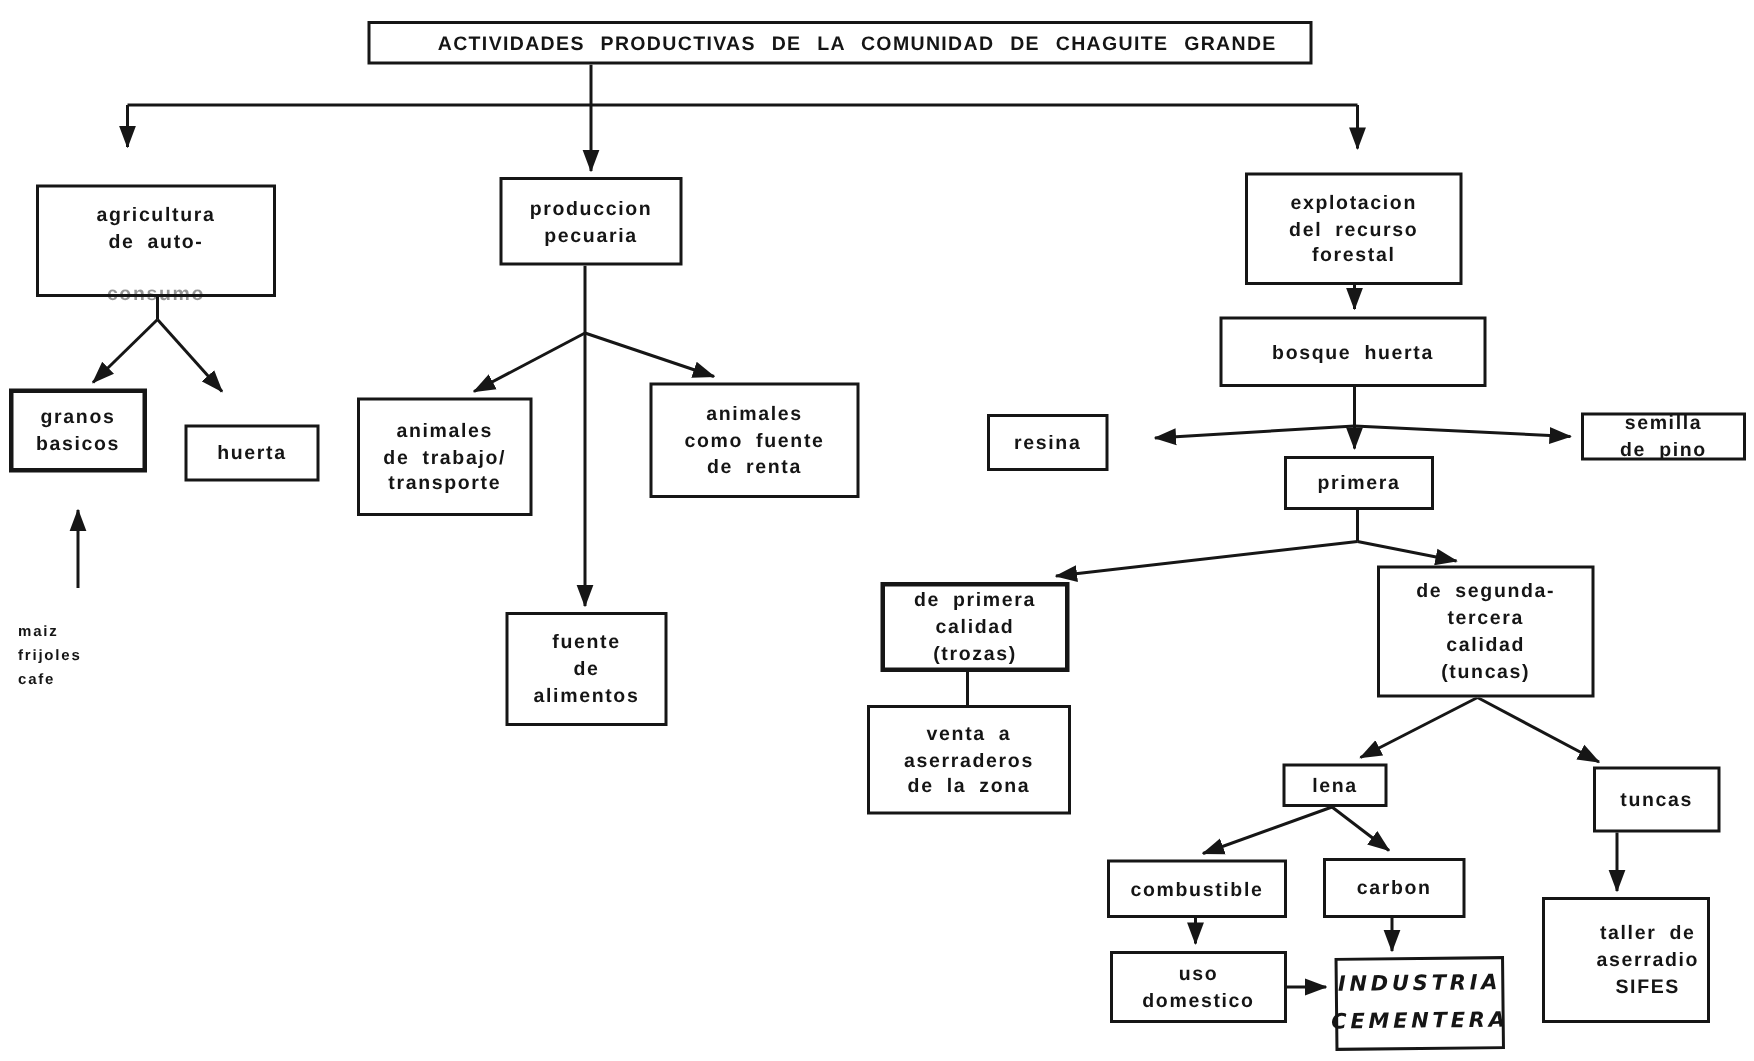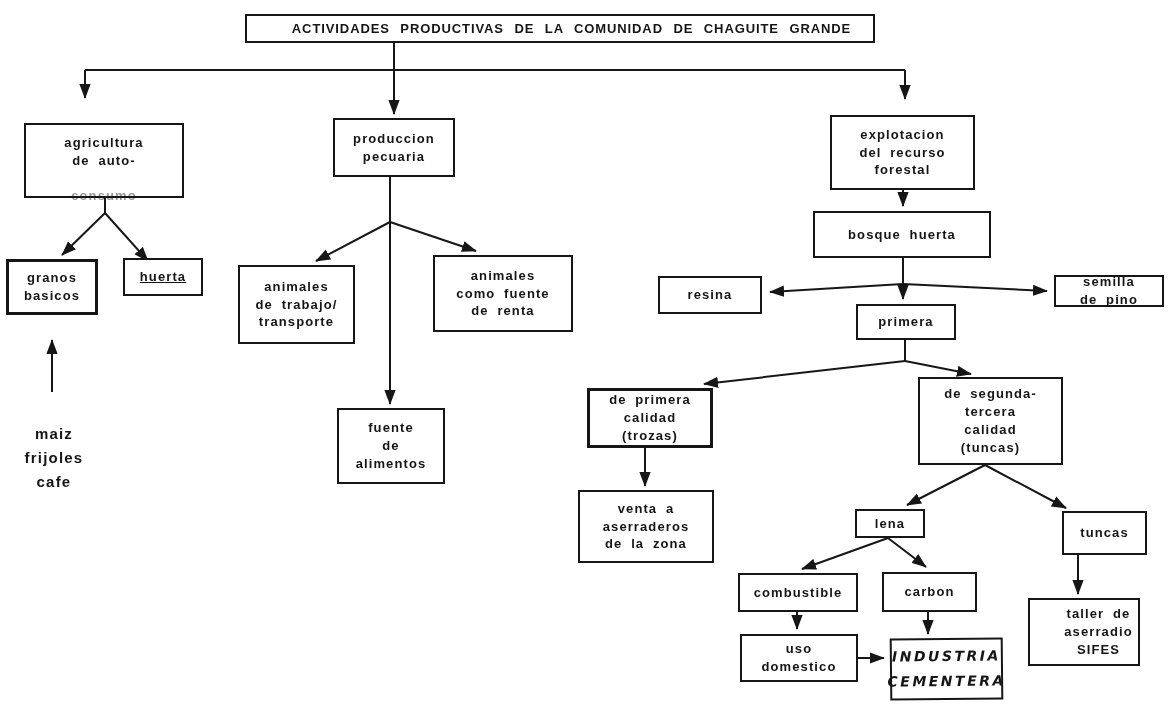--- a/index.html
+++ b/index.html
@@ -22,22 +22,22 @@
     padding-left:23px;
   }
   .thick { border-width:3px; }
   .faded { opacity:0.45; }
   .hand {
     font-family:"DejaVu Sans", sans-serif; font-style:italic;
     font-size:14px; letter-spacing:2.5px; line-height:1.8;
     transform:rotate(-0.6deg);
   }
   .note {
-    position:absolute; font-weight:bold; font-size:15px; line-height:1.6;
-    letter-spacing:1.2px; text-align:center; white-space:pre-line;
+    position:absolute; font-weight:bold; font-size:10px; line-height:1.6;
+    letter-spacing:1.2px; white-space:pre-line;
   }
 </style>
 </head>
 <body>
 
 <div class="stage">
 
   <svg class="edges" width="1169" height="707" viewBox="0 0 1169 707">
     <defs>
       <marker id="ah" viewBox="0 0 8 6" refX="7.5" refY="3" markerWidth="7.5" markerHeight="6" orient="auto" markerUnits="strokeWidth">
@@ -89,21 +89,21 @@
     <span>
       <span>agricultura
 de auto-</span><br>
       <span class="faded">consumo</span>
     </span>
   </div>
   <div class="node thick" style="left:6px; top:259px; width:92px; height:56px;">
     <span>granos
 basicos</span>
   </div>
-  <div class="node" style="left:123px; top:258px; width:80px; height:38px;text-decoration:underline;">
+  <div class="node" style="left:123px; top:283px; width:90px; height:38px;">
     <span>huerta</span>
   </div>
   <div class="note" style="left:12px; top:398px; width:84px;">
     <span>maiz
 frijoles
 cafe</span>
   </div>
 
   <div class="node" style="left:333px; top:118px; width:122px; height:59px;">
     <span>produccion
@@ -126,42 +126,42 @@
   </div>
 
   <div class="node" style="left:830px; top:103px; width:145px; height:75px;margin-top:12px;">
     <span>explotacion
 del recurso
 forestal</span>
   </div>
   <div class="node" style="left:813px; top:211px; width:178px; height:47px;">
     <span>bosque huerta</span>
   </div>
-  <div class="node" style="left:658px; top:276px; width:104px; height:38px;">
+  <div class="node" style="left:658px; top:276px; width:81px; height:38px;">
     <span>resina</span>
   </div>
   <div class="node" style="left:856px; top:304px; width:100px; height:36px;">
     <span>primera</span>
   </div>
   <div class="node" style="left:1054px; top:275px; width:110px; height:32px;">
     <span>semilla
 de pino</span>
   </div>
   <div class="node thick" style="left:587px; top:388px; width:126px; height:60px;">
     <span>de primera
 calidad
 (trozas)</span>
   </div>
   <div class="node" style="left:918px; top:377px; width:145px; height:88px;">
     <span>de segunda-
 tercera
 calidad
 (tuncas)</span>
   </div>
-  <div class="node" style="left:578px; top:490px; width:136px; height:73px;">
+  <div class="node" style="left:578px; top:470px; width:136px; height:73px;">
     <span>venta a
 aserraderos
 de la zona</span>
   </div>
   <div class="node" style="left:855px; top:509px; width:70px; height:29px;">
     <span>lena</span>
   </div>
   <div class="node" style="left:1062px; top:511px; width:85px; height:44px;">
     <span>tuncas</span>
   </div>
@@ -172,19 +172,19 @@
     <span>carbon</span>
   </div>
   <div class="node" style="left:740px; top:634px; width:118px; height:48px;">
     <span>uso
 domestico</span>
   </div>
   <div class="node hand" style="left:890px; top:638px; width:113px; height:62px;">
     <span>INDUSTRIA
 CEMENTERA</span>
   </div>
-  <div class="node" style="left:1028px; top:598px; width:112px; height:68px;padding-left:29px;">
+  <div class="node" style="left:1028px; top:598px; width:112px; height:84px;padding-left:29px;">
     <span>taller de
 aserradio
 SIFES</span>
   </div>
 
 </div>
 
 </body></html>

